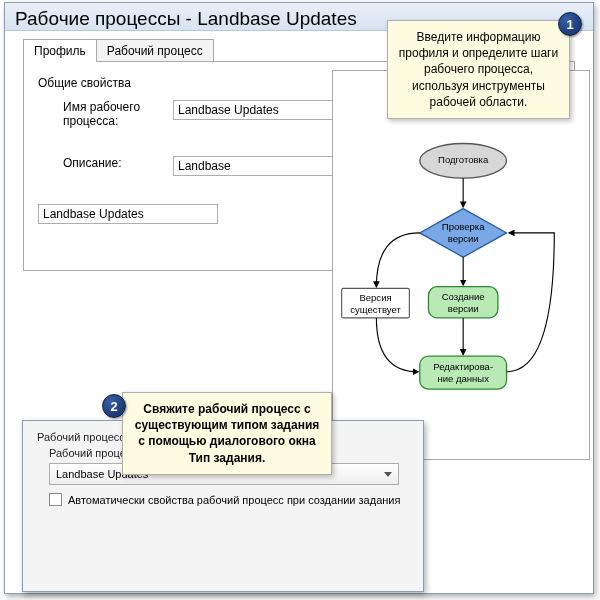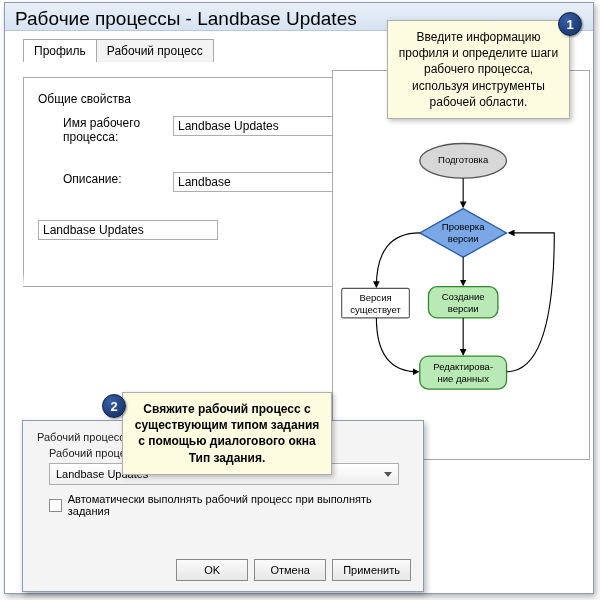--- a/index.html
+++ b/index.html
@@ -15,21 +15,21 @@
     box-shadow: 2px 3px 6px rgba(0,0,0,0.3);
   }
   .titlebar {
     height: 28px;
     background: linear-gradient(#e9eff7, #d7e3f2);
     border-bottom: 1px solid #b8c7dc;
     padding: 5px 10px;
     font-size: 19px;
   }
   .tabrow {
-    margin: 8px 0 16px 18px;
+    margin: 8px 0 0 18px;
     display: flex;
     align-items: center;
   }
   .tab {
     padding: 4px 10px;
     border: 1px solid #a9a9a9;
     border-bottom: none;
     background: #f3f3f3;
     font-size: 12px;
     margin-right: -1px;
@@ -241,32 +241,21 @@
   <div class="combo" style="margin-left:12px;">
     <span>Landbase Updates</span>
     <span class="chev">
       <svg width="8" height="5" viewBox="0 0 8 5">
           <path d="M0,0 L8,0 L4,5 z" fill="#555"></path>
         </svg>
     </span>
   </div>
   <div class="chk-row" style="margin-left:12px;">
     <div class="chk"></div>
-    <span>Автоматически выполнять рабочий процесс при выполнять задания</span>
-  </div>
-  <div class="btn-row">
-    <div class="btn">
-        <span>OK</span>
-      </div>
-    <div class="btn">
-        <span>Отмена</span>
-      </div>
-    <div class="btn">
-        <span>Применить</span>
-      </div>
+    <span>Автоматически свойства рабочий процесс при создании задания</span>
   </div>
 </div>
 
 <div class="callout callout2">
   <span>Свяжите рабочий процесс с существующим типом задания с помощью диалогового окна Тип задания.</span>
 </div>
 <div class="badge badge2">
   <span>2</span>
 </div>
 

